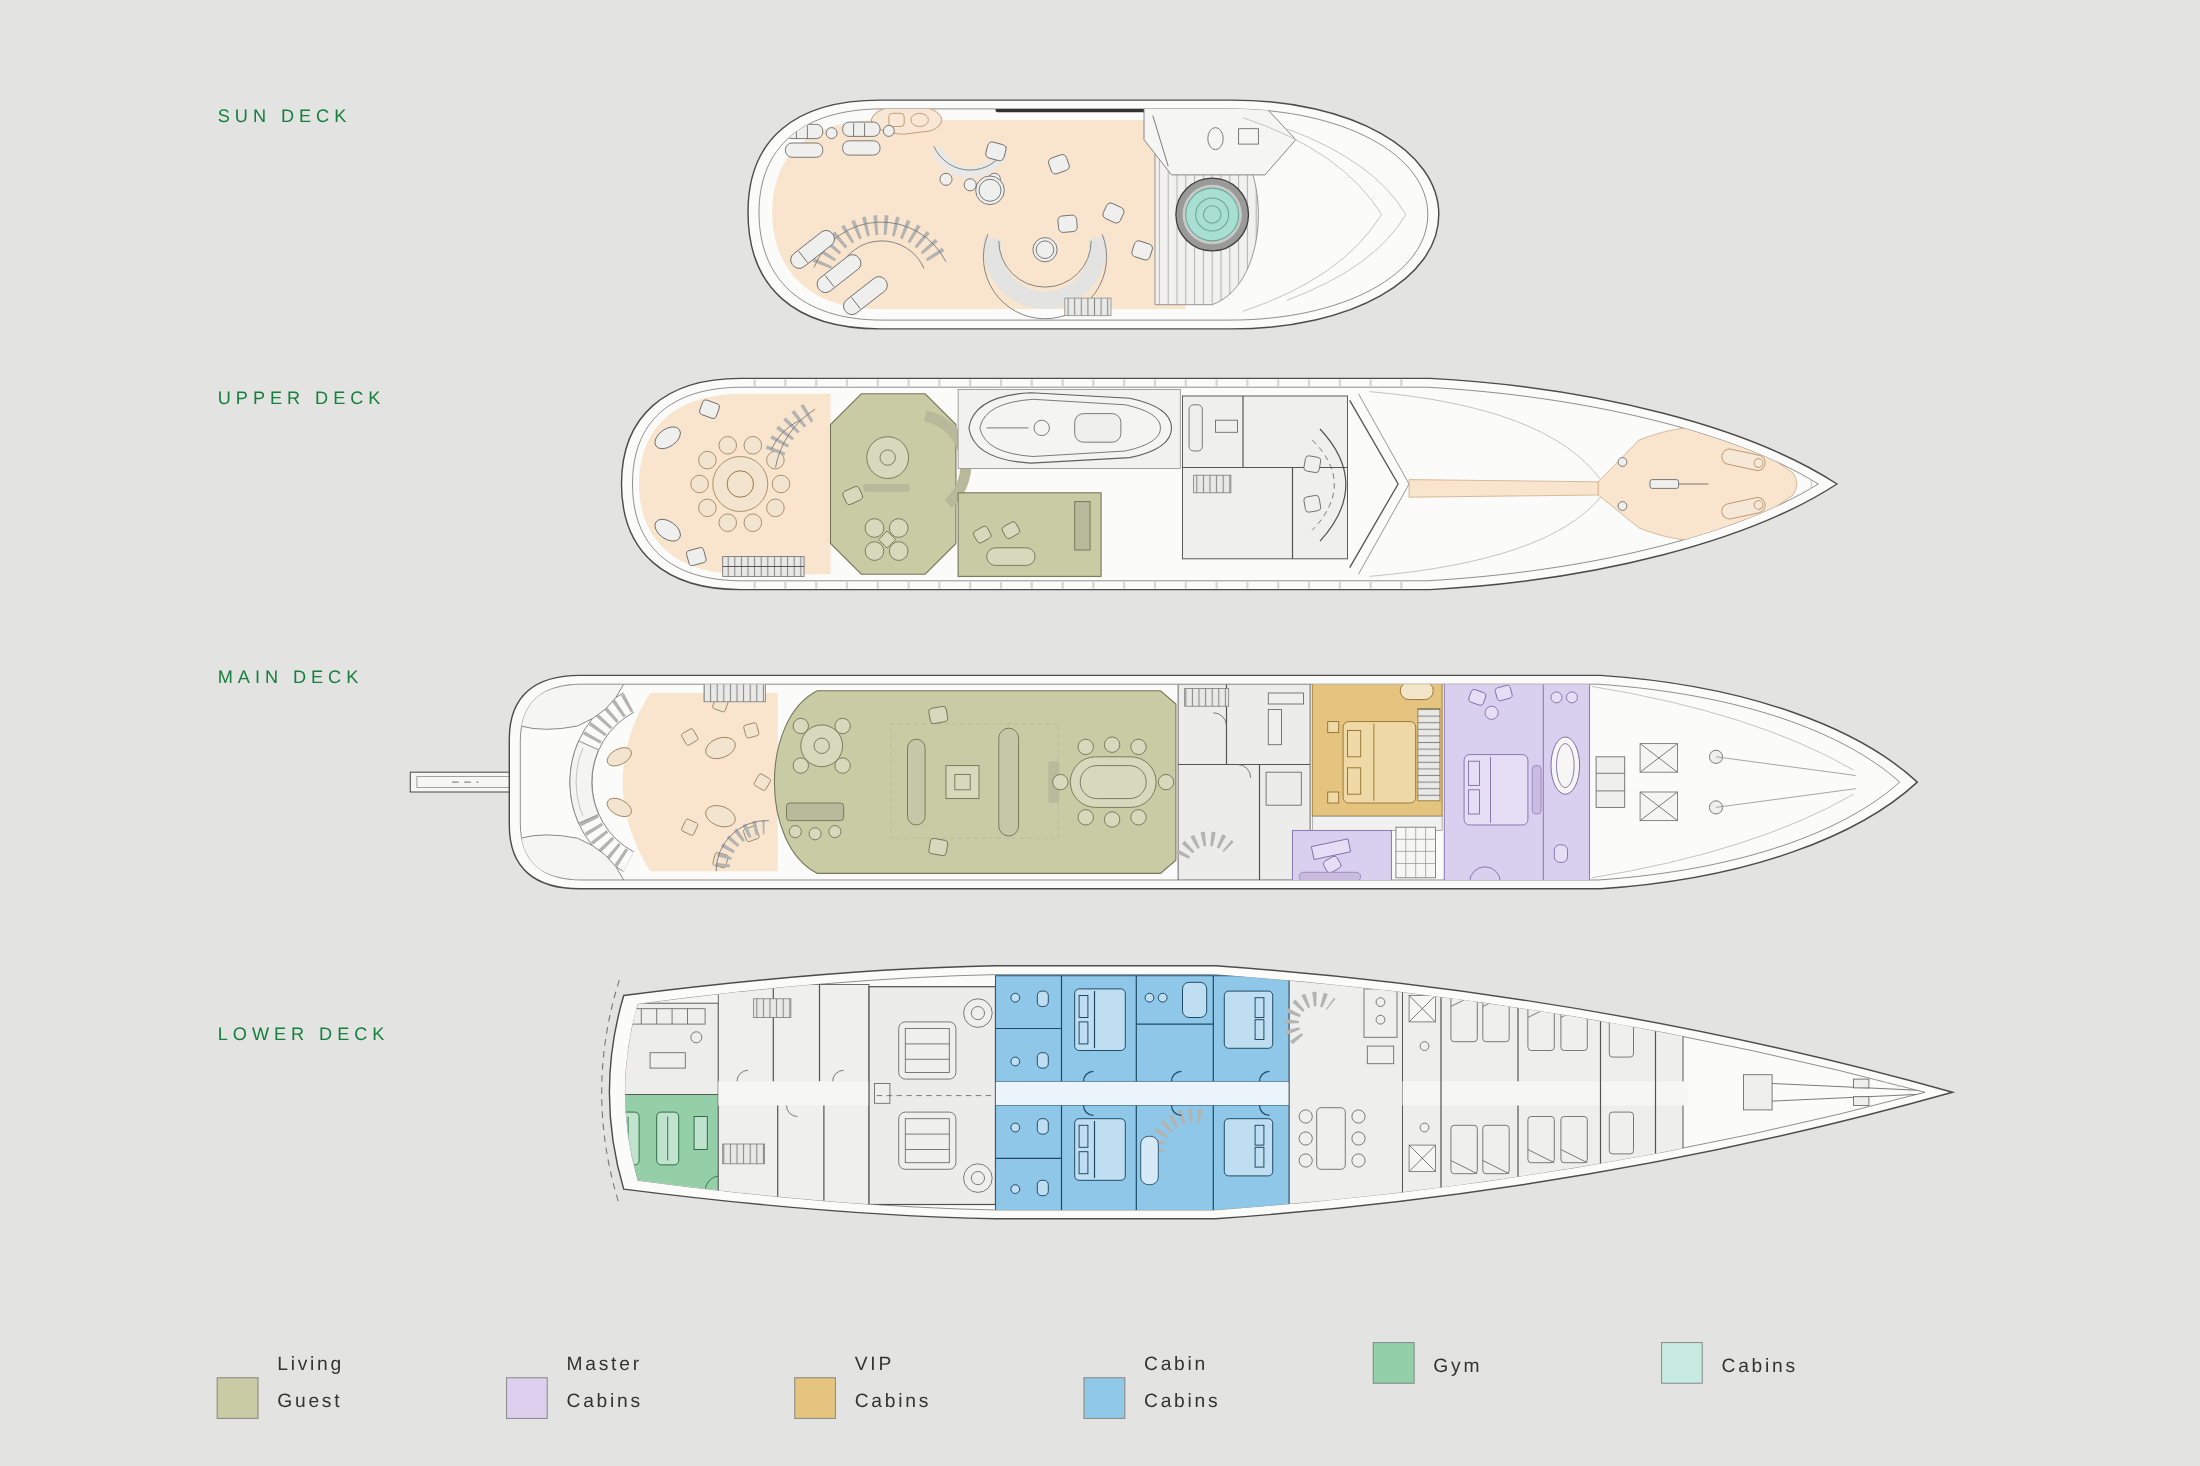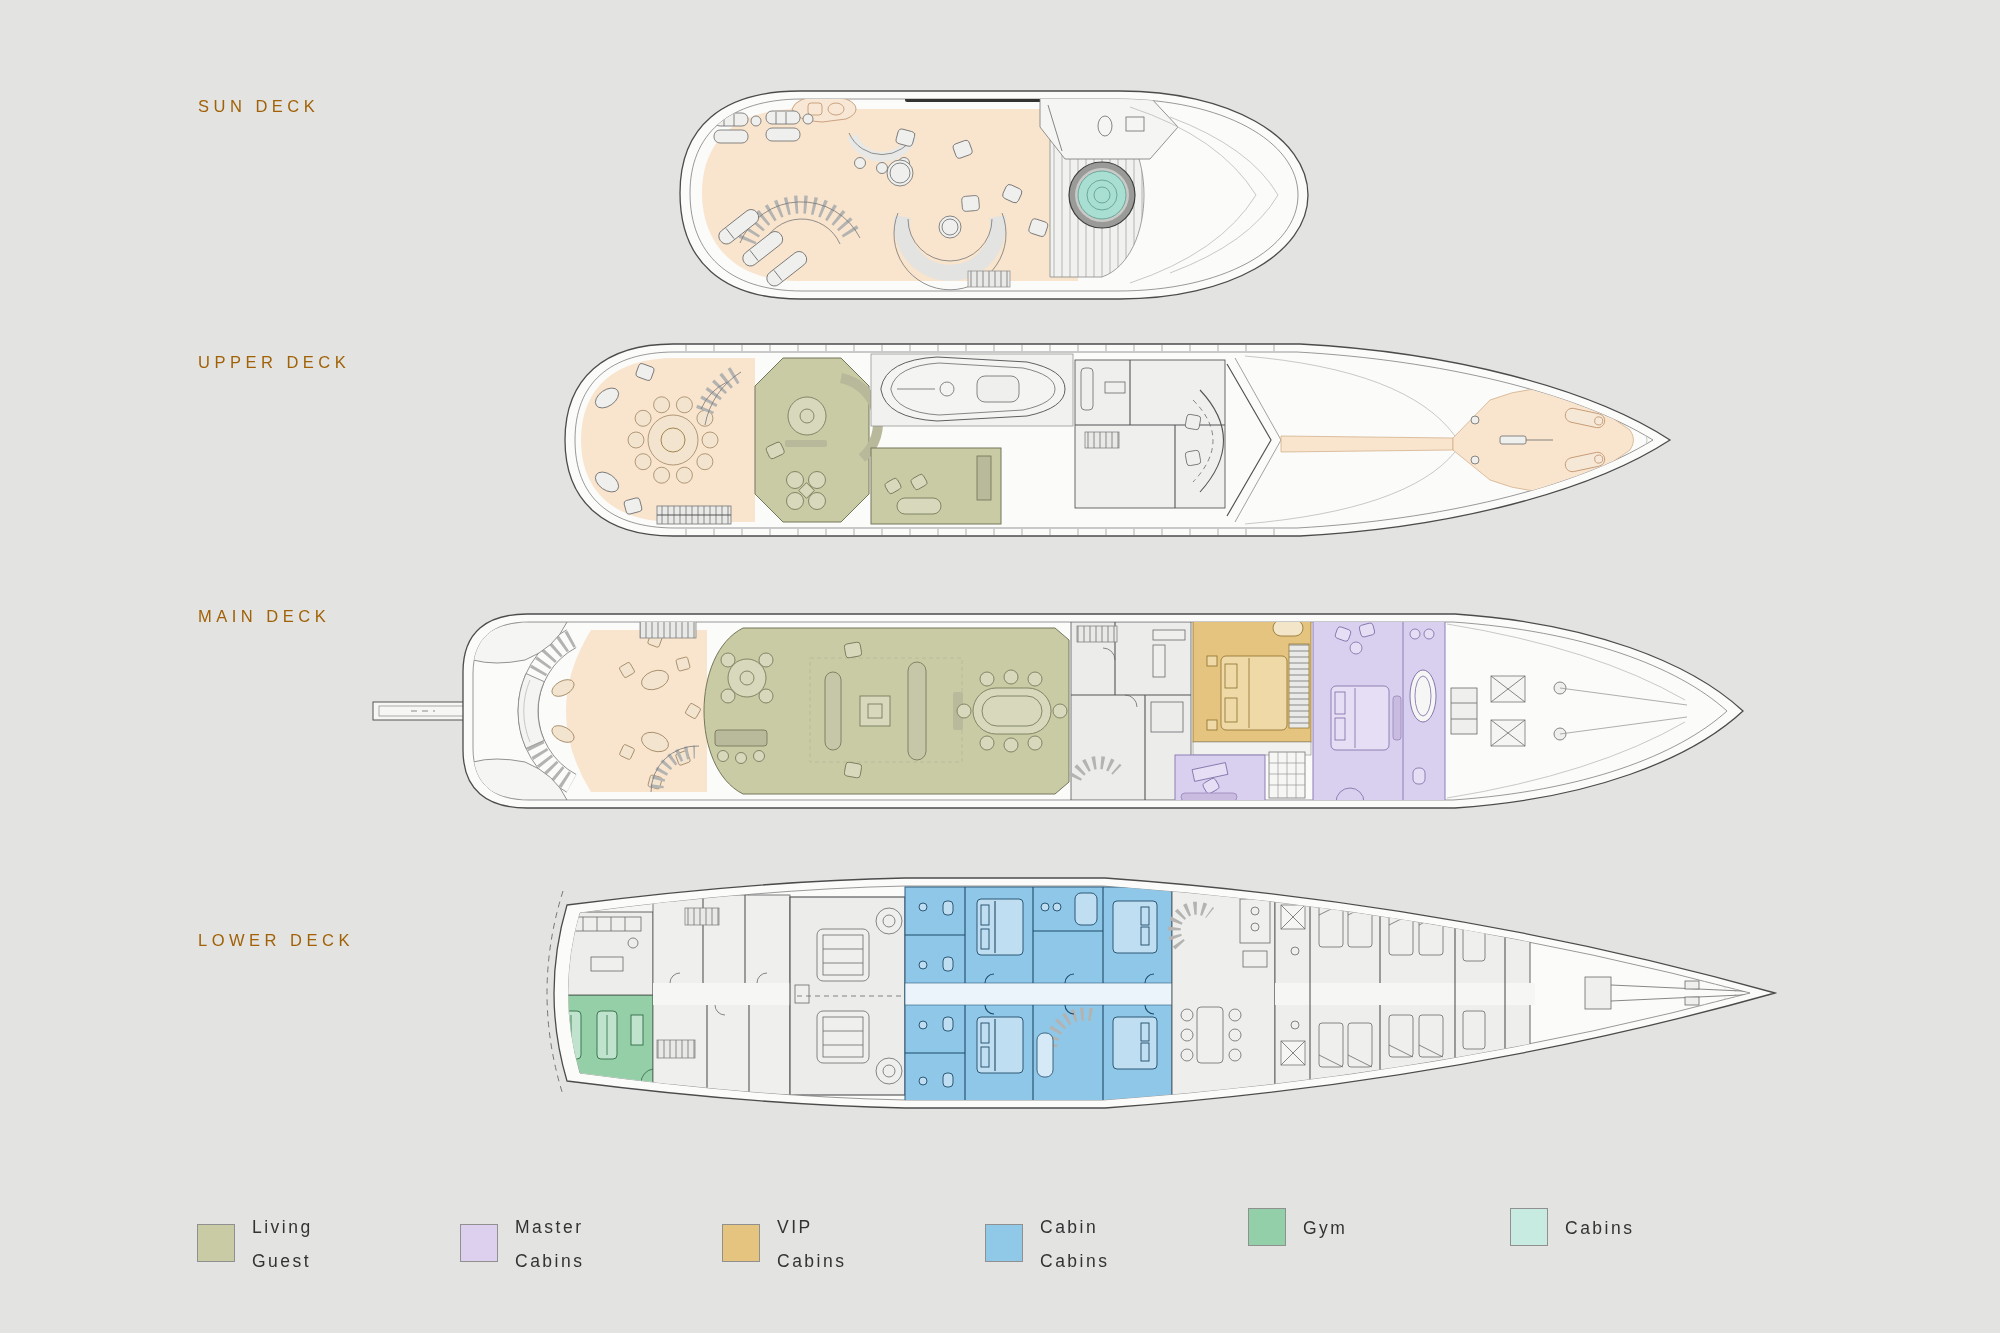--- a/index.html
+++ b/index.html
@@ -1,22 +1,22 @@
 <!DOCTYPE html>
 <html><head>
 <meta charset="utf-8">
 <style>
   html,body{margin:0;padding:0;}
   body{font-family:"Liberation Sans", sans-serif;}
   .canvas{position:relative;width:2000px;height:1333px;background:#e3e3e2;overflow:hidden;}
-  .deck-label{position:absolute;left:198px;font-size:16.5px;letter-spacing:4.5px;color:#a16207;font-weight:400;white-space:nowrap;}
+  .deck-label{position:absolute;left:198px;font-size:16.5px;letter-spacing:4.5px;color:#15803d;font-weight:400;white-space:nowrap;}
   .deck-svg{position:absolute;}
   
   .legend{position:absolute;top:1208px;left:0;width:2000px;height:90px;}
-  .legend-item{position:absolute;top:0;display:flex;align-items:center;}
+  .legend-item{position:absolute;top:12px;display:flex;align-items:flex-end;}
   .legend-swatch{width:38px;height:38px;border:1.5px solid #909090;box-sizing:border-box;}
   .legend-label{margin-left:17px;font-size:17.5px;letter-spacing:2.5px;color:#333;line-height:34px;margin-top:2px;}
   
   .hull{fill:#fbfbfa;stroke:#4c4c4c;stroke-width:1.3;}
   .hull2{fill:none;stroke:#6e6e6e;stroke-width:.7;}
   .peach{fill:#f9e4cd;stroke:none;}
   .peachs{fill:#f9e4cd;stroke:#cfa983;stroke-width:.7;}
   .olv{fill:#c9cba4;stroke:#75775a;stroke-width:1;}
   .lav{fill:#d9cfee;stroke:#8f7fb5;stroke-width:1;}
   .gld{fill:#e4c47f;stroke:#a5853f;stroke-width:1;}

